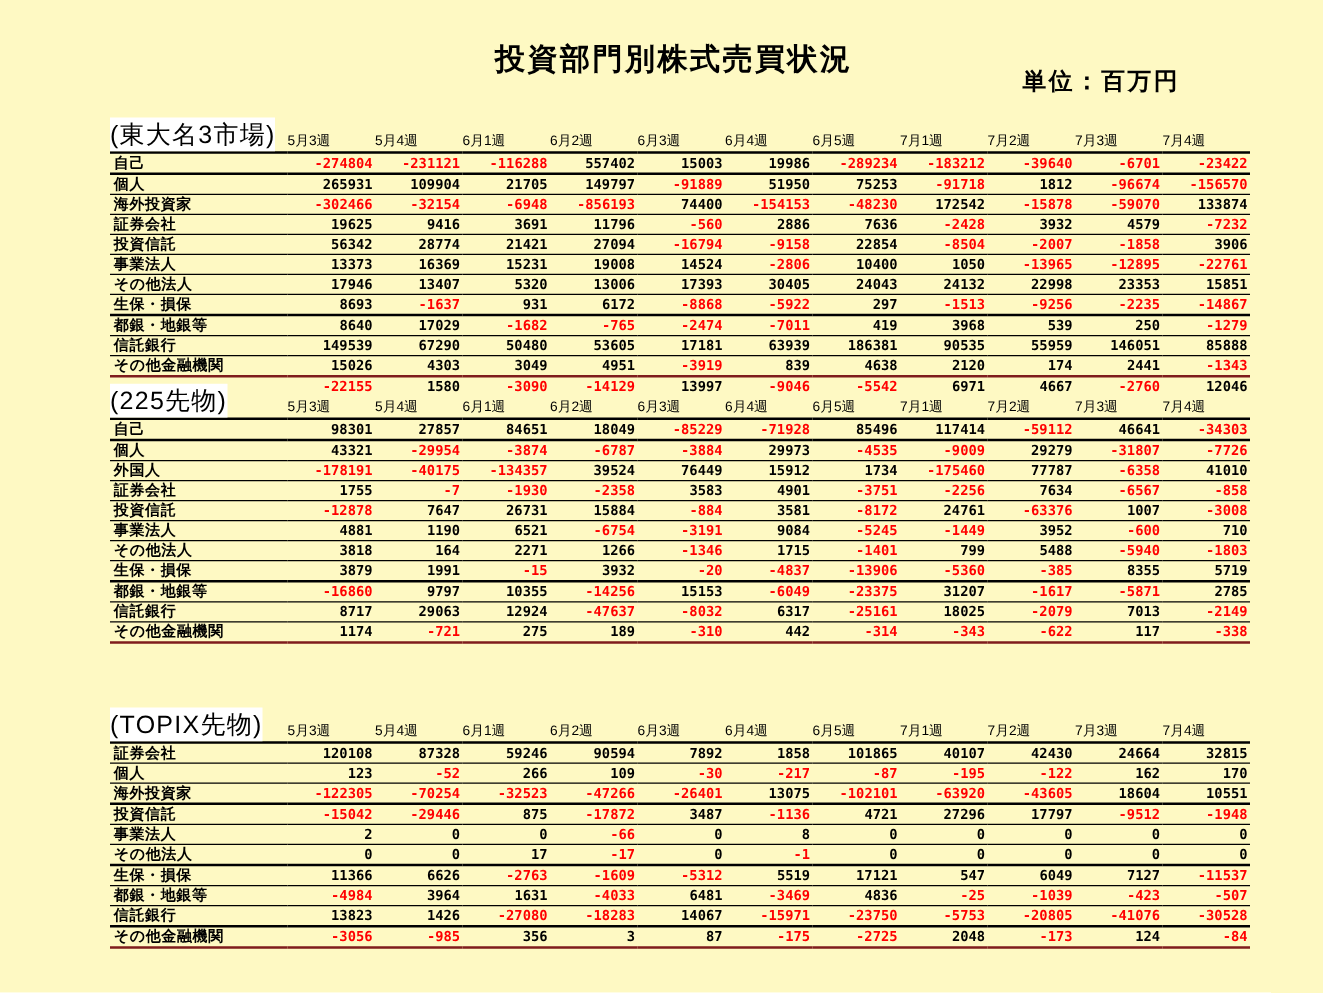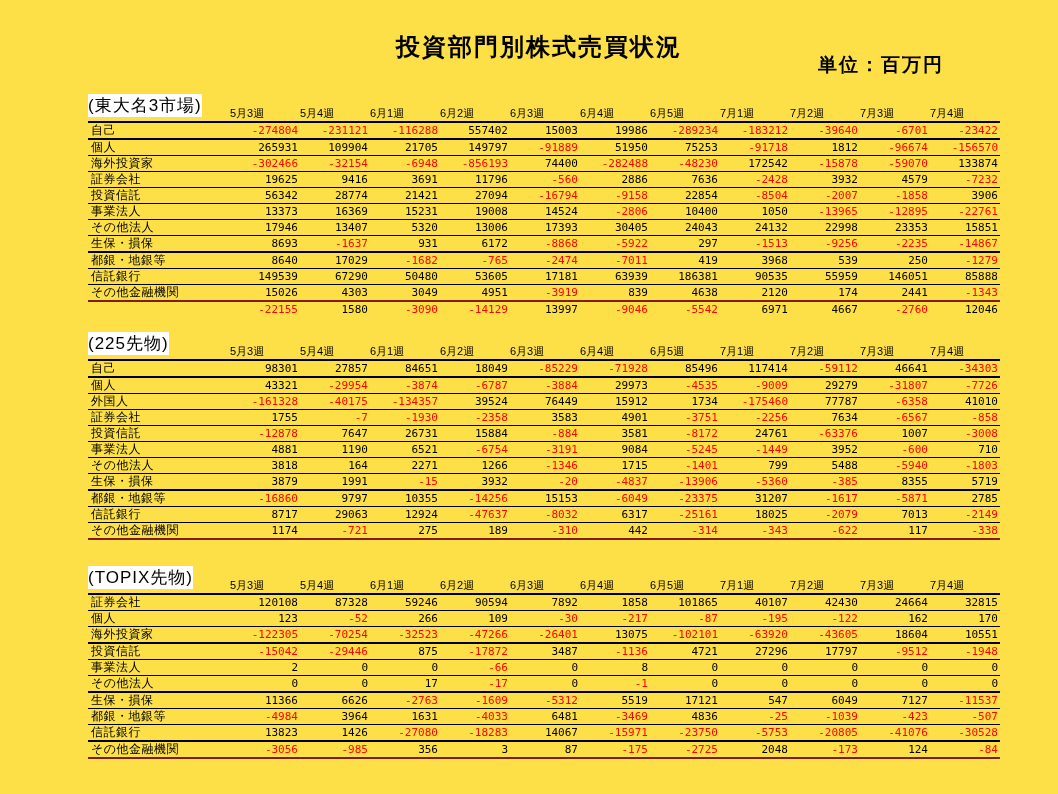--- a/index.html
+++ b/index.html
@@ -1,33 +1,33 @@
 <!DOCTYPE html>
 <html><head>
 <meta charset="utf-8">
 <style>
   html,body{margin:0;padding:0;background:#fff;}
   body{width:1058px;height:794px;position:relative;font-family:"Liberation Sans",sans-serif;color:#000;}
-  .page{position:absolute;inset:0;background:#fde047;overflow:hidden;}
+  .page{position:absolute;inset:0;background:#fef9c3;overflow:hidden;}
   .title{position:absolute;top:31px;left:396px;font-size:24px;font-weight:bold;letter-spacing:2px;white-space:nowrap;}
   .unit{position:absolute;top:52px;left:818px;font-size:19px;font-weight:bold;letter-spacing:2px;white-space:nowrap;}
   .block{position:absolute;left:88px;width:912px;}
   #t0{top:106px}
-  #t1{top:344px}
+  #t1{top:319px}
   #t2{top:578px}
-  .section-title{position:absolute;top:-12px;left:0;font-size:17px;letter-spacing:1px;white-space:nowrap;background:#fff;}
+  .section-title{position:absolute;top:-12px;left:0;font-size:20px;letter-spacing:1px;white-space:nowrap;background:#fff;}
   table{border-collapse:collapse;table-layout:fixed;width:912px;}
   col.c-lab{width:142px}
   col.c-num{width:70px}
   th,td{padding:0;height:15px;line-height:15px;overflow:hidden;white-space:nowrap;}
   thead th{border-bottom:2px solid #000;font-weight:normal;font-size:11px;text-align:left;padding-right:6px;}
   thead th.lab{border-bottom:2px solid #000;}
   tbody td{font-size:11px;font-family:"DejaVu Sans Mono",monospace;text-align:right;padding-right:2px;}
   tbody td.lab{font-family:"Liberation Sans",sans-serif;text-align:left;padding-left:3px;font-size:12px;letter-spacing:0.5px;}
-  tbody tr{border-bottom:1px solid #000;}
+  tbody tr{border-bottom:1px solid #000;font-weight:bold;}
   tbody tr.thick{border-bottom:2px solid #000;}
   tbody tr.lastdata{border-bottom:2px solid #7f1d1d;}
   tbody tr.total{border-bottom:none;}
   td.neg{color:#f00;}
 </style>
 </head>
 <body>
 
 <div class="page">
   <div class="title">投資部門別株式売買状況</div>
@@ -94,21 +94,21 @@
             <td class="neg">-96674</td>
             <td class="neg">-156570</td>
           </tr>
           <tr>
             <td class="lab">海外投資家</td>
             <td class="neg">-302466</td>
             <td class="neg">-32154</td>
             <td class="neg">-6948</td>
             <td class="neg">-856193</td>
             <td>74400</td>
-            <td class="neg">-282488</td>
+            <td class="neg">-154153</td>
             <td class="neg">-48230</td>
             <td>172542</td>
             <td class="neg">-15878</td>
             <td class="neg">-59070</td>
             <td>133874</td>
           </tr>
           <tr>
             <td class="lab">証券会社</td>
             <td>19625</td>
             <td>9416</td>
@@ -294,21 +294,21 @@
             <td class="neg">-3884</td>
             <td>29973</td>
             <td class="neg">-4535</td>
             <td class="neg">-9009</td>
             <td>29279</td>
             <td class="neg">-31807</td>
             <td class="neg">-7726</td>
           </tr>
           <tr>
             <td class="lab">外国人</td>
-            <td class="neg">-161328</td>
+            <td class="neg">-178191</td>
             <td class="neg">-40175</td>
             <td class="neg">-134357</td>
             <td>39524</td>
             <td>76449</td>
             <td>15912</td>
             <td>1734</td>
             <td class="neg">-175460</td>
             <td>77787</td>
             <td class="neg">-6358</td>
             <td>41010</td>

